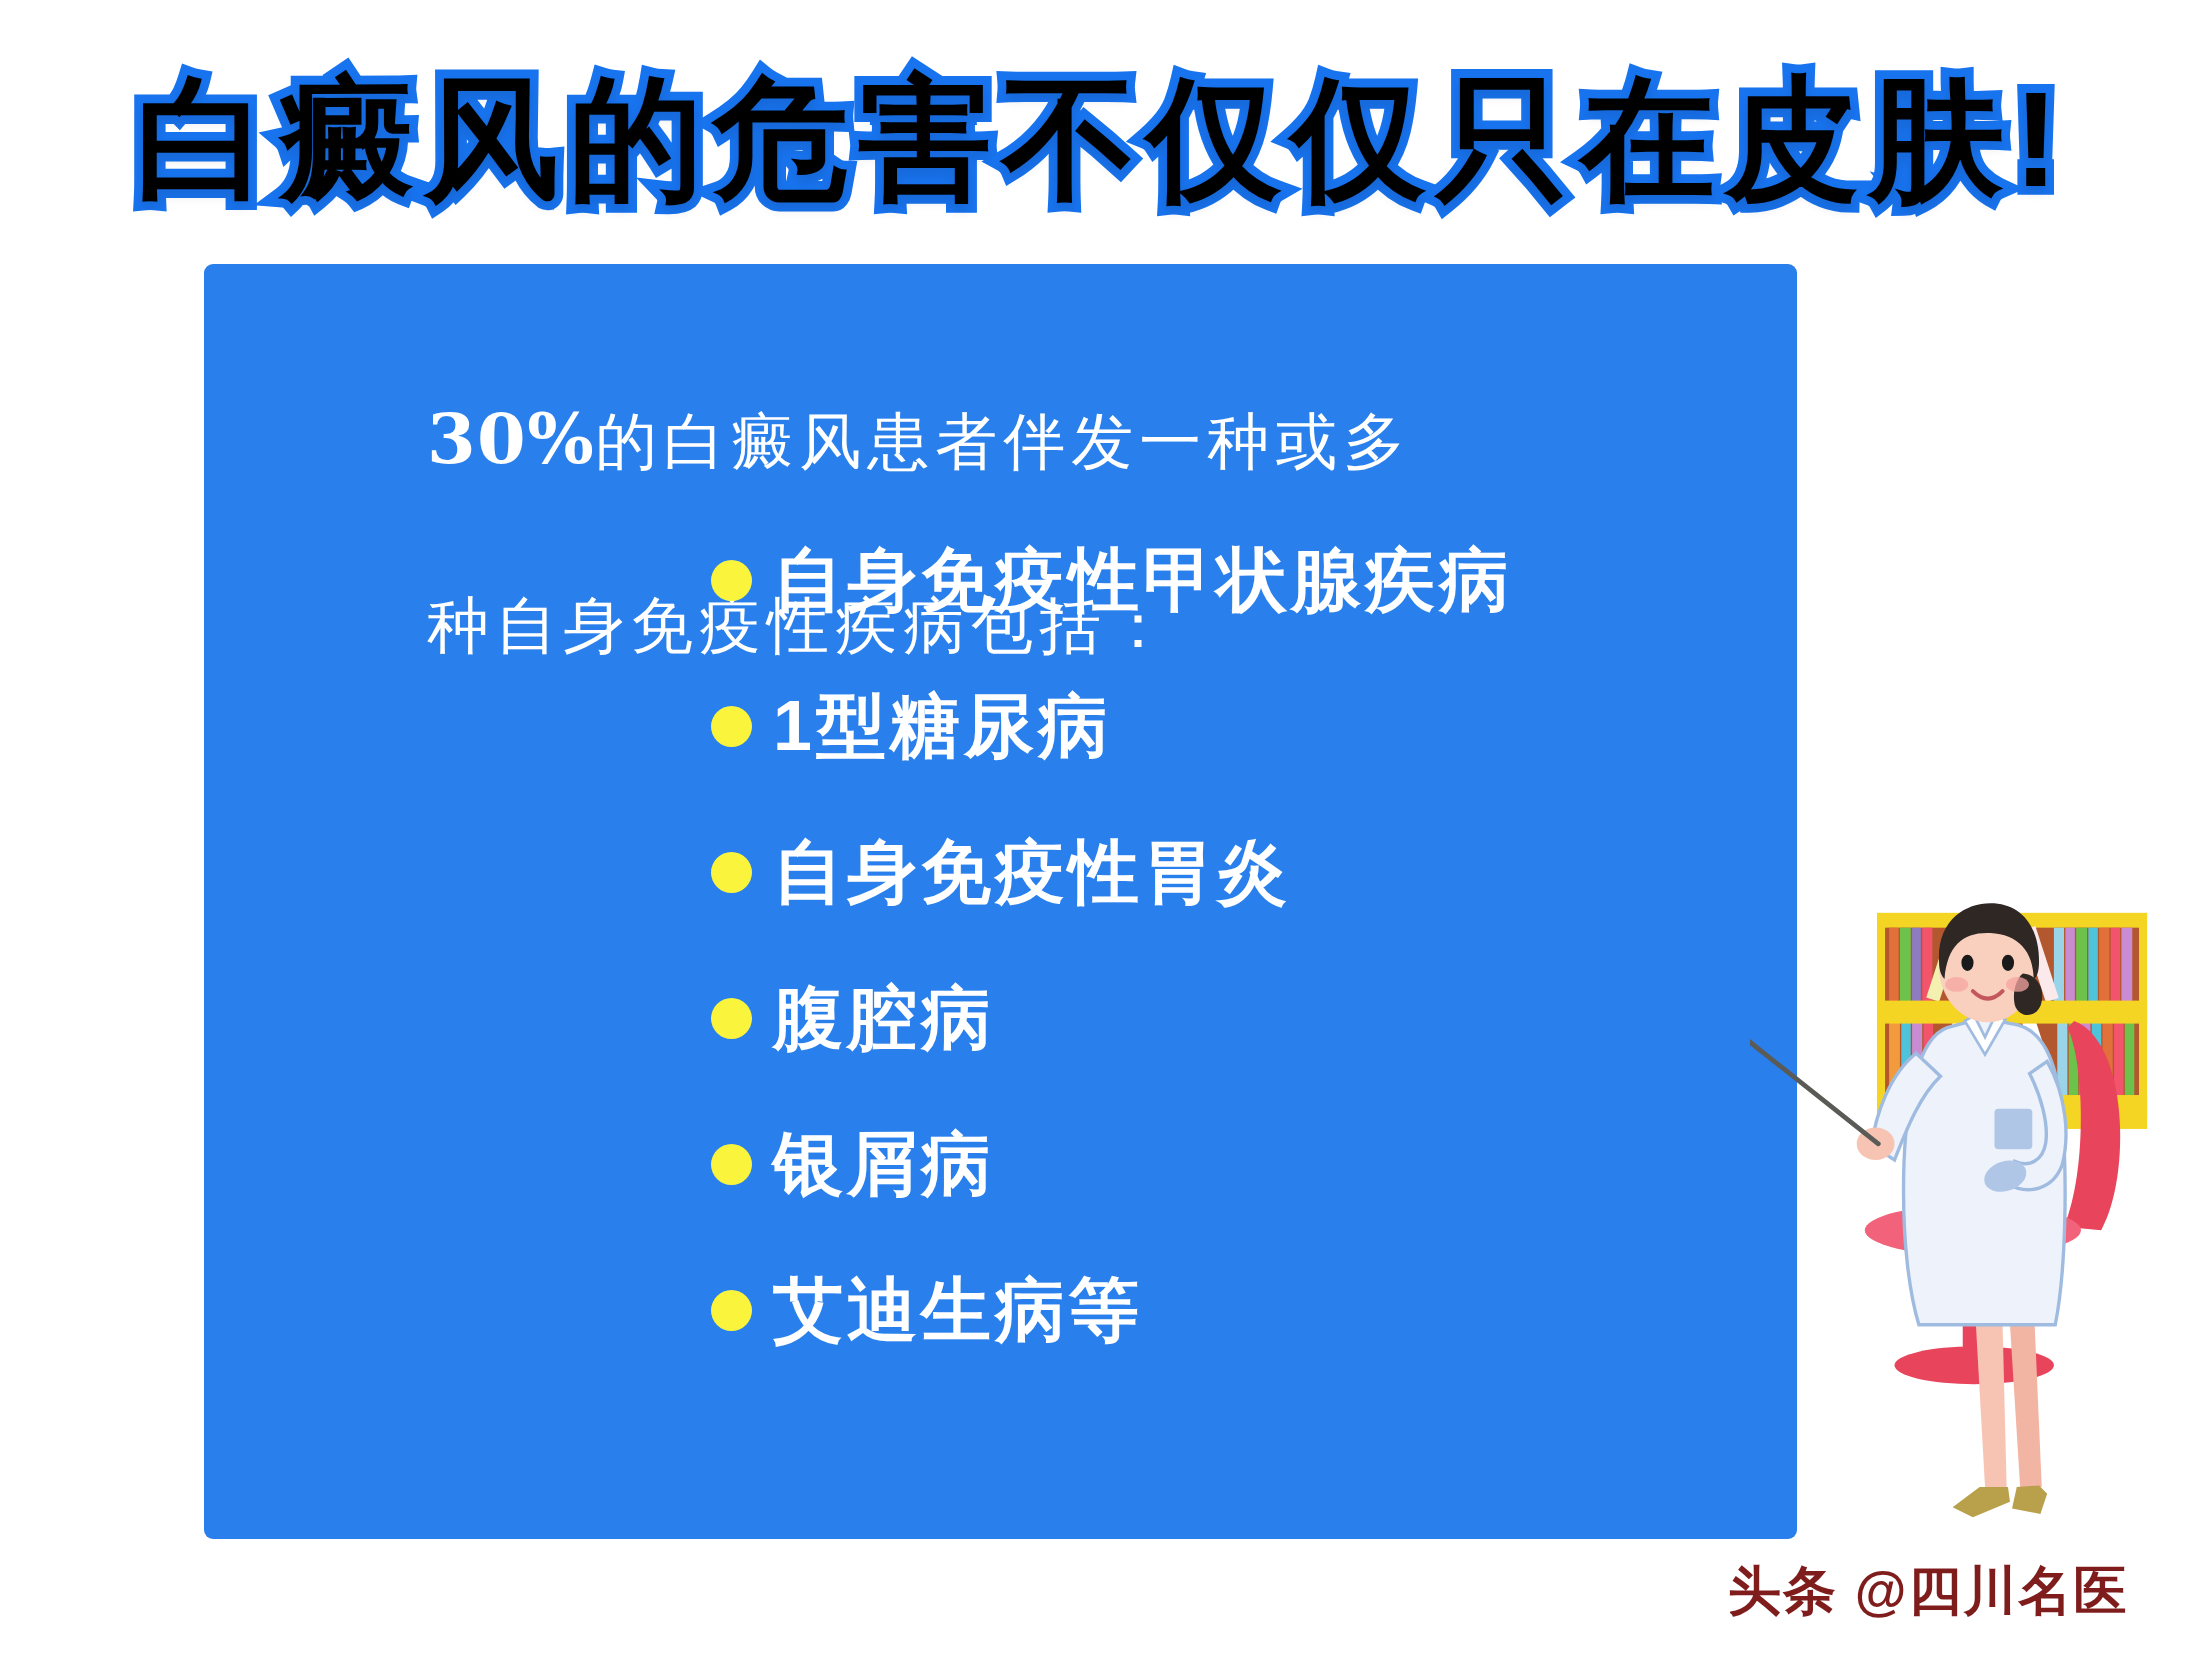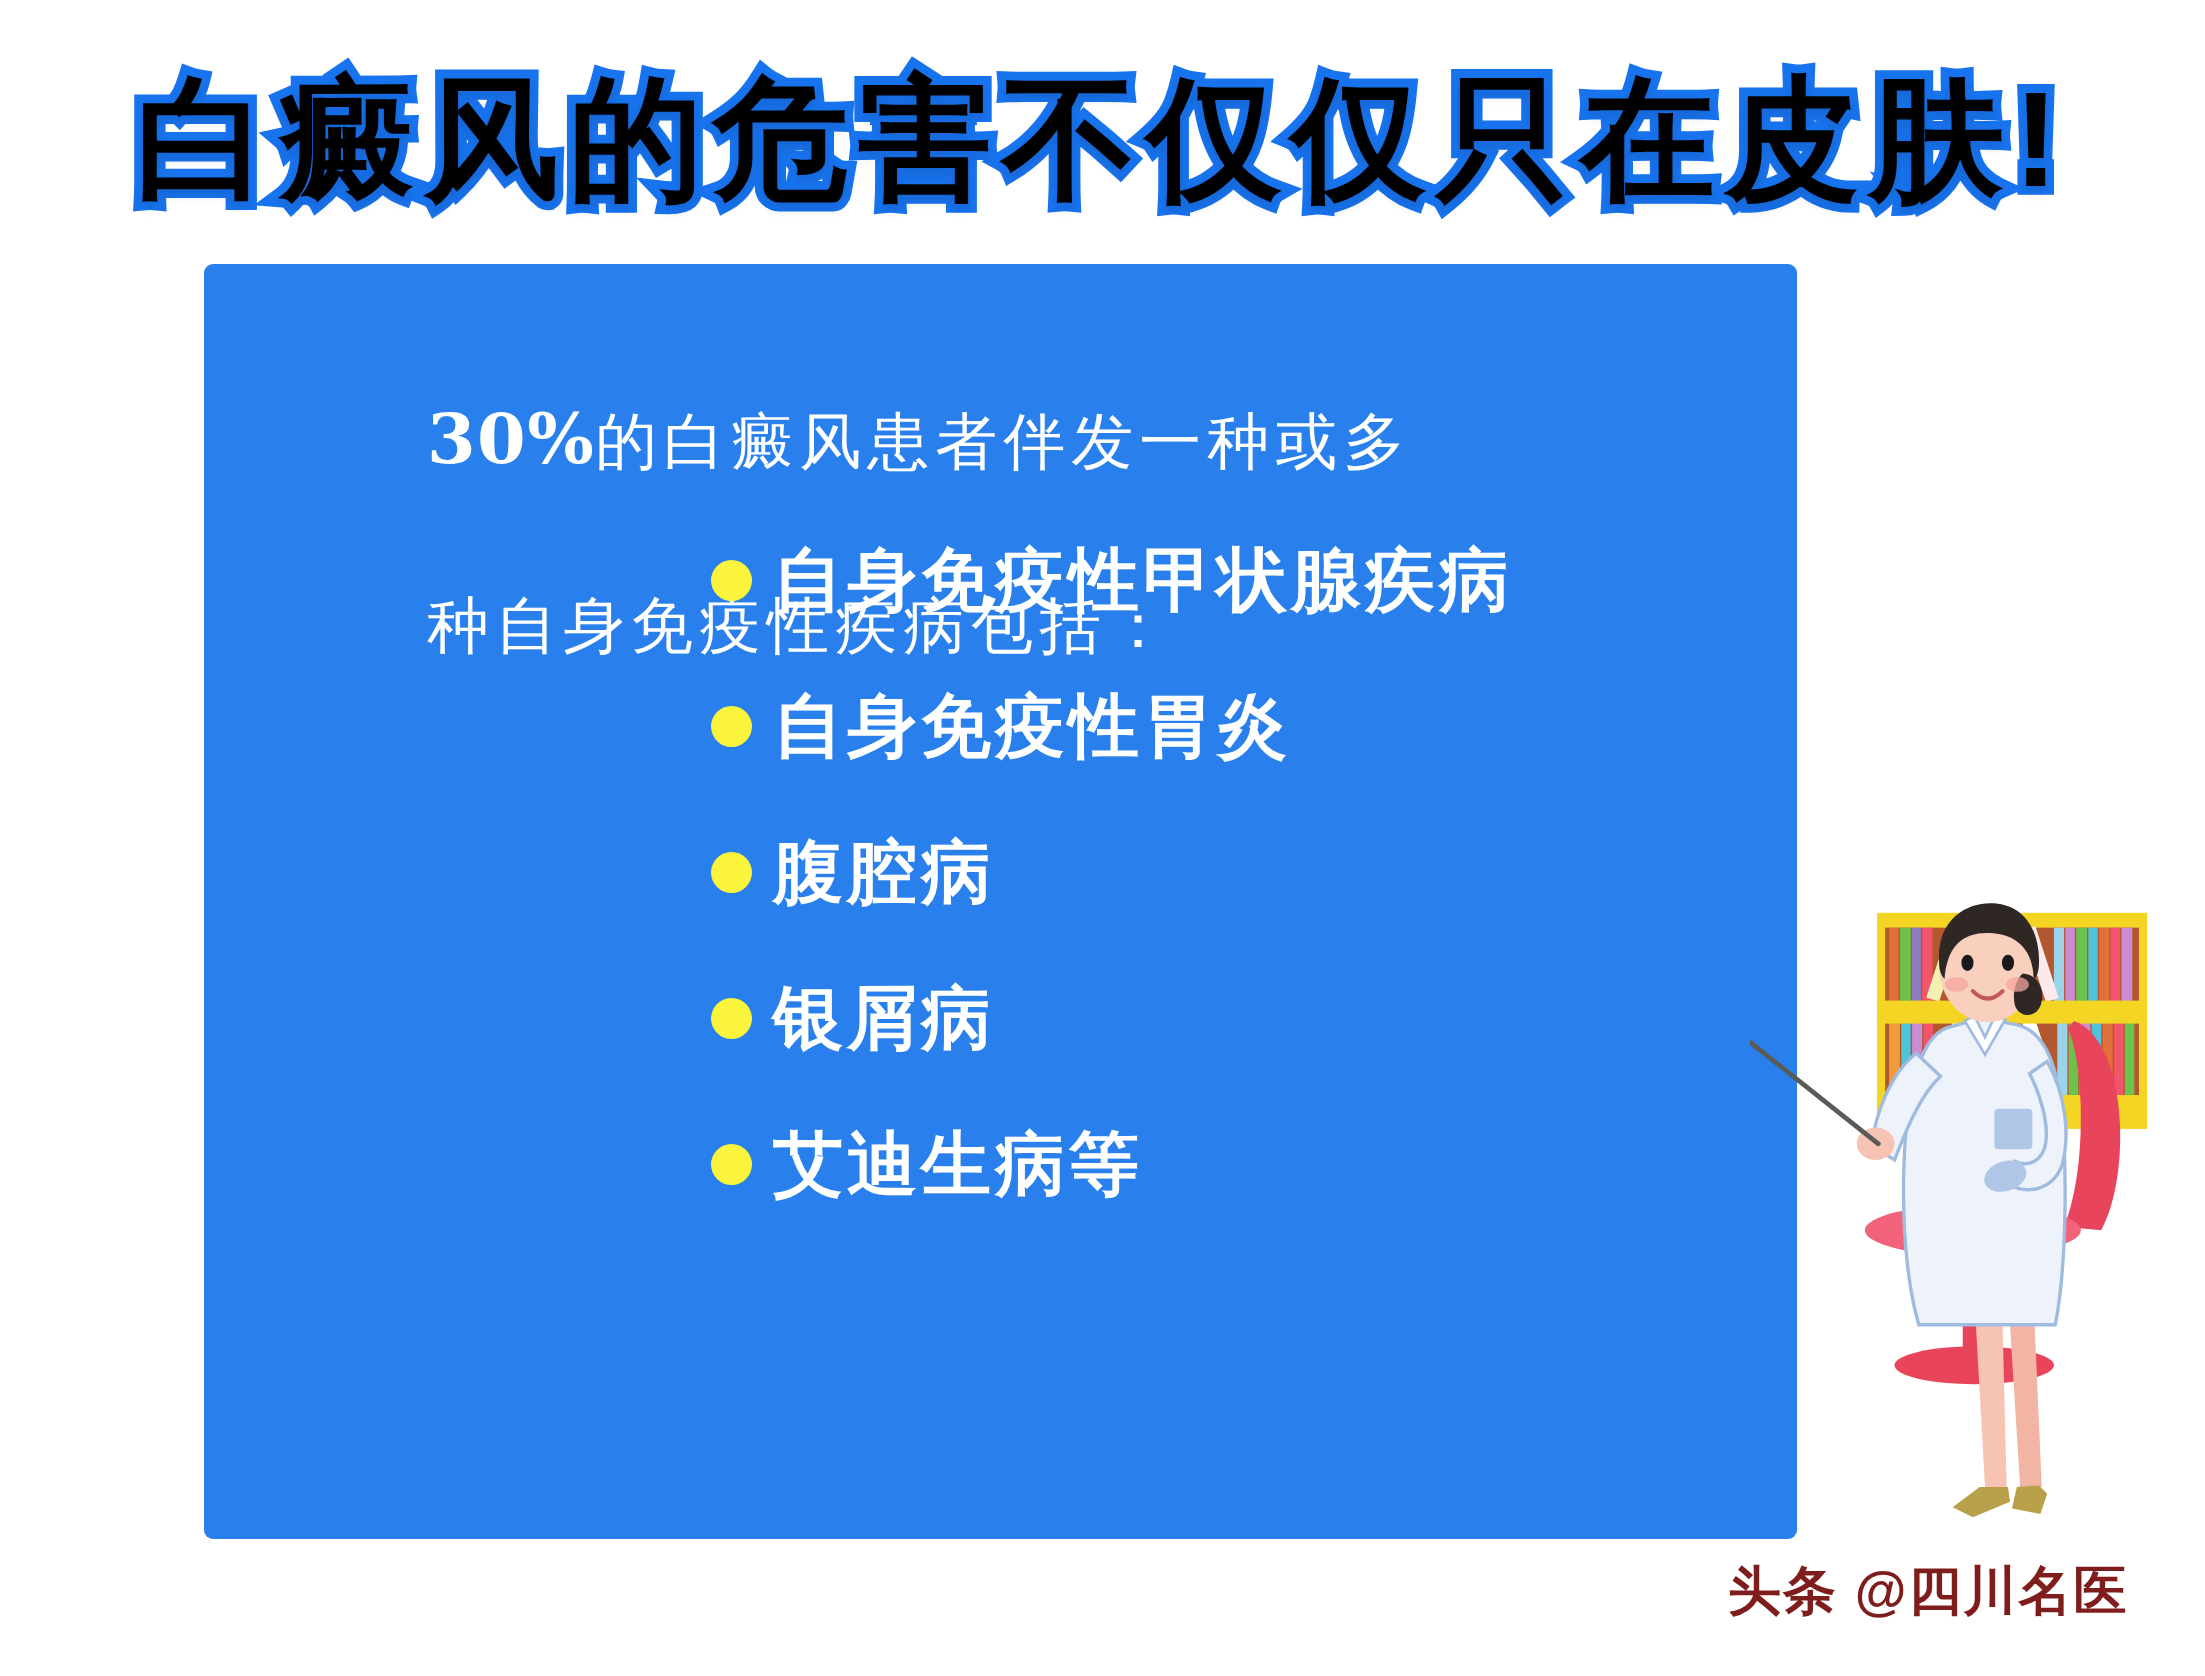--- a/index.html
+++ b/index.html
@@ -128,20 +128,24 @@
     <span>种自身免疫性疾病包括：</span>
   </div>
 
   <div id="bullets">
 
     <div class="bullet-row">
       <span class="bullet-dot"></span>
       <span class="bullet-label">自身免疫性甲状腺疾病</span>
     </div>
 
+    <div class="bullet-row">
+      <span class="bullet-dot"></span>
+      <span class="bullet-label">1型糖尿病</span>
+    </div>
 
     <div class="bullet-row">
       <span class="bullet-dot"></span>
       <span class="bullet-label">自身免疫性胃炎</span>
     </div>
 
     <div class="bullet-row">
       <span class="bullet-dot"></span>
       <span class="bullet-label">腹腔病</span>
     </div>

